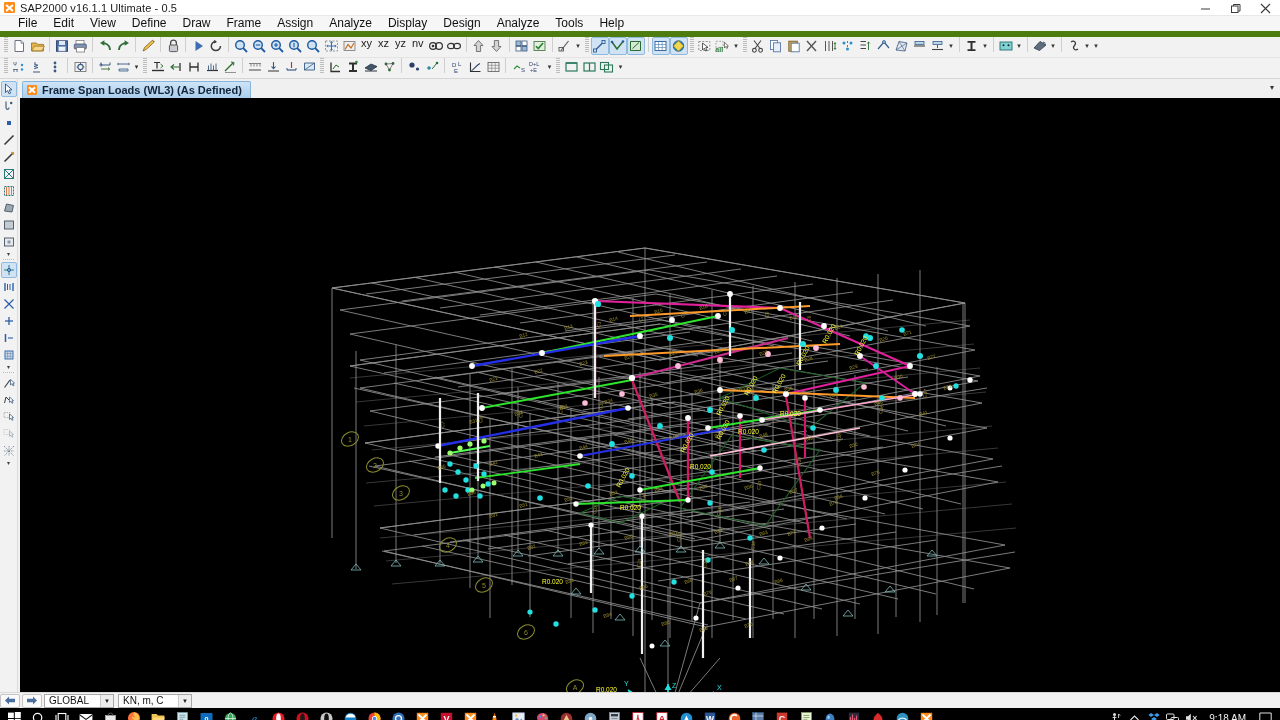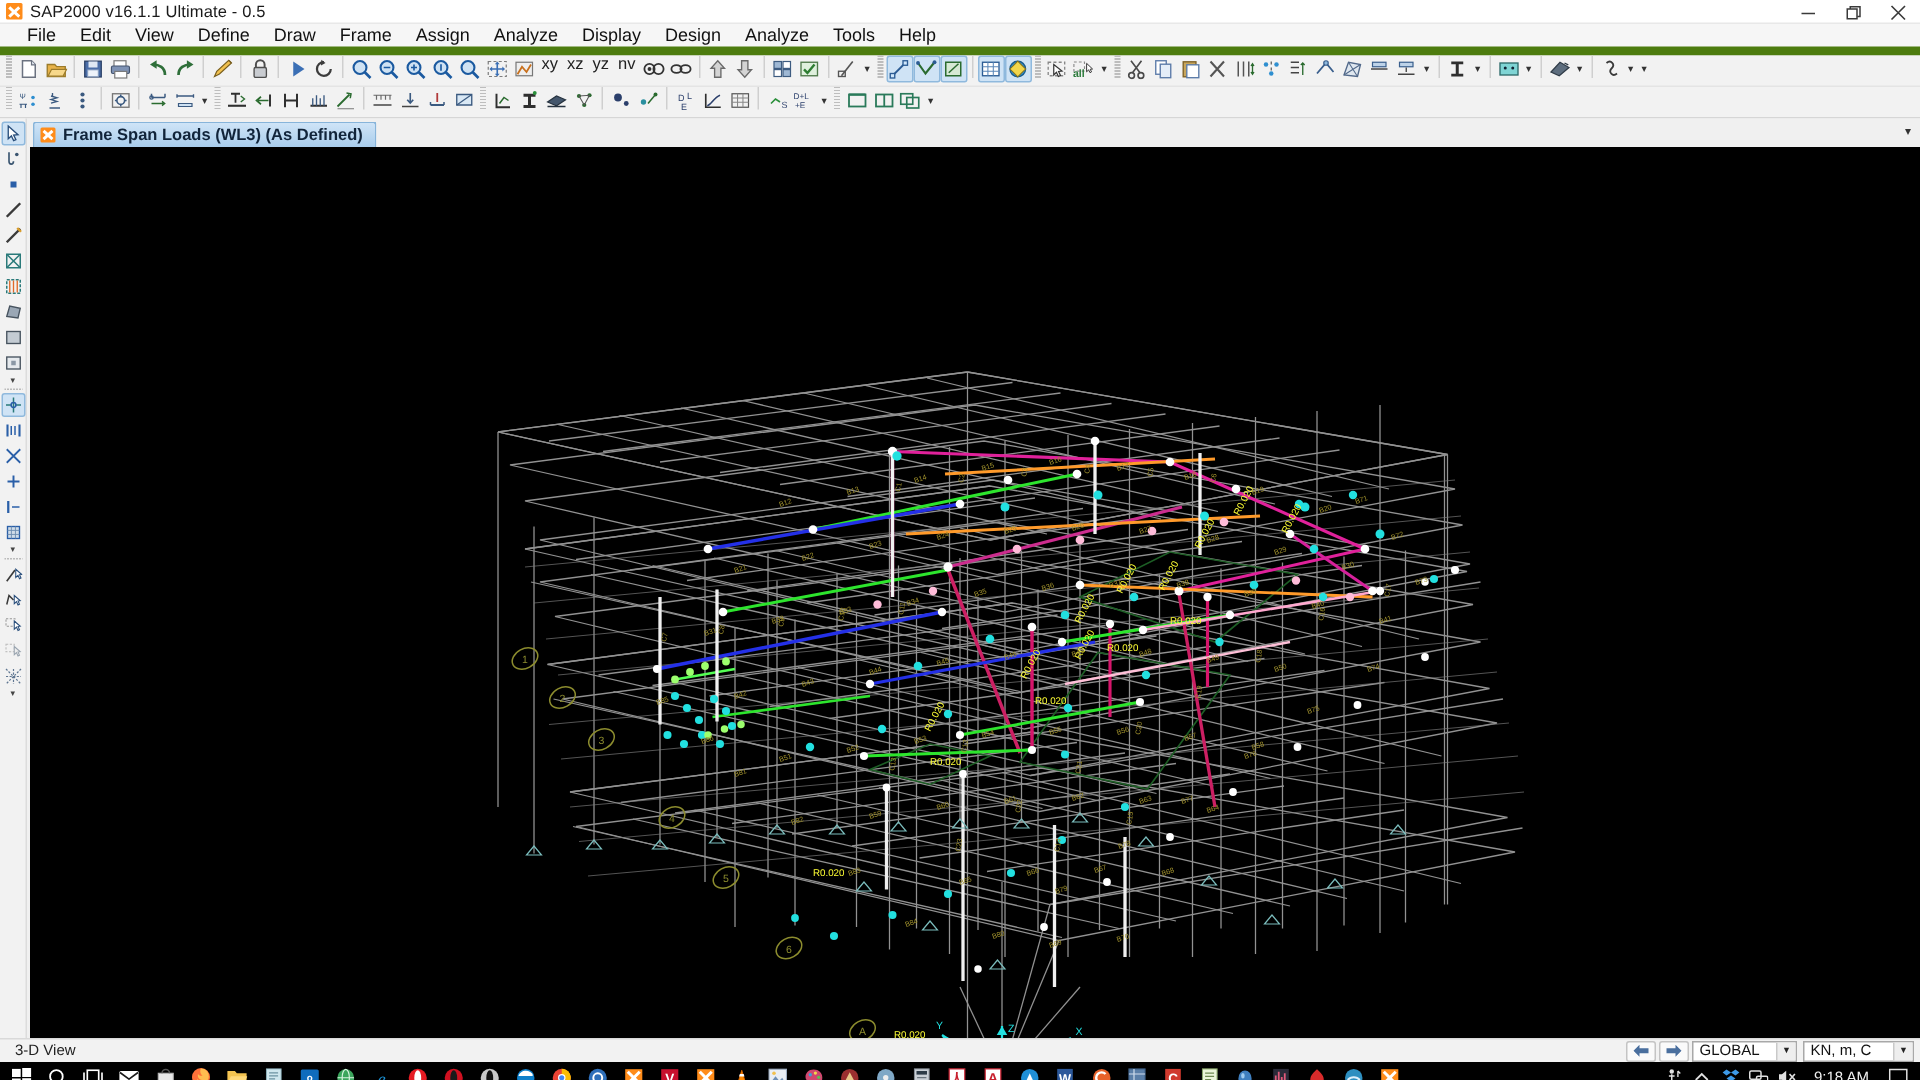--- a/index.html
+++ b/index.html
@@ -1378,21 +1378,20 @@
           <text x="604" y="588" fill="#22e0e0" font-family="Liberation Sans, sans-serif" font-size="7">Y</text>
           <text x="697" y="592" fill="#22e0e0" font-family="Liberation Sans, sans-serif" font-size="7">X</text>
           <ellipse cx="614" cy="658" rx="10" ry="8" fill="none" stroke="#8c8c2e" stroke-width="1"></ellipse>
         </g>
       </svg>
     </div>
   </div>
 </div>
 
 <div id="statusbar">
-  <div id="status-msg">3-D View</div>
   <div class="sb-navbtn">
     <svg width="12" height="9" viewBox="0 0 12 9">
         <path d="M5 0.5 L1 4.5 L5 8.5 V6.2 H11 V2.8 H5 z" fill="#4a6f9e"></path>
       </svg>
   </div>
   <div class="sb-navbtn">
     <svg width="12" height="9" viewBox="0 0 12 9">
         <path d="M7 0.5 L11 4.5 L7 8.5 V6.2 H1 V2.8 H7 z" fill="#4a6f9e"></path>
       </svg>
   </div>

